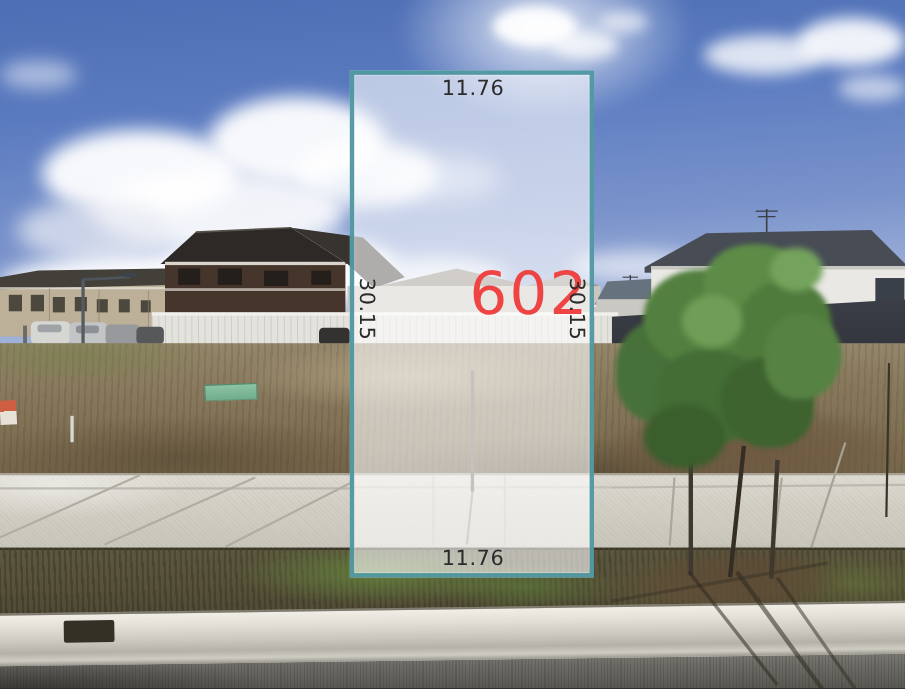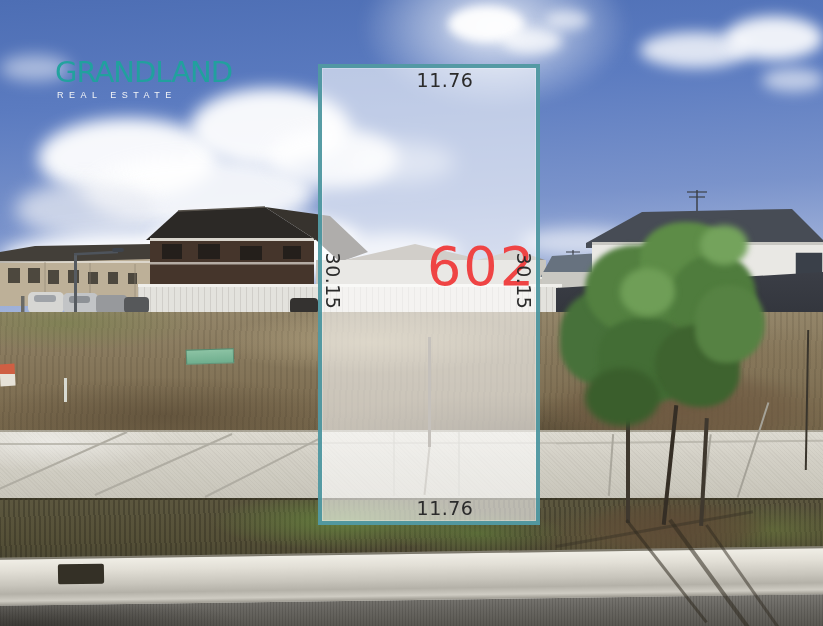--- a/index.html
+++ b/index.html
@@ -7,21 +7,21 @@
          font-family:"DejaVu Sans",sans-serif;}
   #stage *{box-sizing:border-box;}
   .abs{position:absolute;}
   .cl{position:absolute;background:#ffffff;border-radius:50%;}
   
   .lot-box{position:absolute;left:318px;top:64px;width:222px;height:461px;
            background:rgba(255,255,255,0.60);
            border:4px solid rgba(73,148,157,0.92);
            box-shadow:0 0 0 1px rgba(255,255,255,0.25) inset;}
   .dim{position:absolute;color:#2b2b2b;font-size:19px;letter-spacing:.5px;line-height:1.2;}
-  .dim-h{left:16px;width:100%;text-align:center;}
+  .dim-h{left:1px;width:100%;text-align:center;}
   .dim-v{white-space:nowrap;transform:translate(-50%,-50%) rotate(90deg);}
   .lot-num{position:absolute;left:0;top:172px;width:100%;text-align:right;
            font-size:54px;line-height:1;letter-spacing:2px;color:#ef4444;font-weight:500;}
   .lot-area{position:absolute;left:0;top:221px;width:100%;text-align:center;
             font-size:25px;line-height:1;letter-spacing:1px;color:#4f9dad;}
   
   .logo{position:absolute;left:55px;top:58px;}
   .logo-name{font-family:"DejaVu Sans",sans-serif;font-size:29px;line-height:1;
              letter-spacing:-1px;color:#1fa39d;opacity:.95;}
   .logo-tag{font-family:"Liberation Sans",sans-serif;font-size:9px;color:#f2f4f6;
@@ -225,18 +225,14 @@
   <div class="abs" style="left:806px;top:330px;width:2px;height:140px;background:#3a352c;transform:rotate(1deg);"></div>
 
   <div class="lot-box">
     <div class="dim dim-h" style="top:1px;">11.76</div>
     <div class="lot-num">602</div>
     <div class="dim dim-v" style="left:11px;top:213px;">30.15</div>
     <div class="dim dim-v" style="left:202px;top:213px;">30.15</div>
     <div class="dim dim-h" style="bottom:1px;">11.76</div>
   </div>
 
-  <div class="logo">
-    <div class="logo-name">GRANDLAND</div>
-    <div class="logo-tag">REAL ESTATE</div>
-  </div>
 
 </div>
 
 </body></html>

